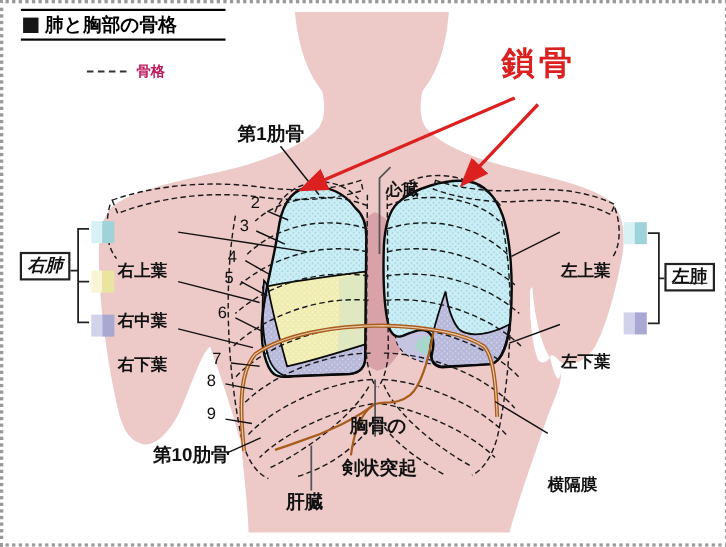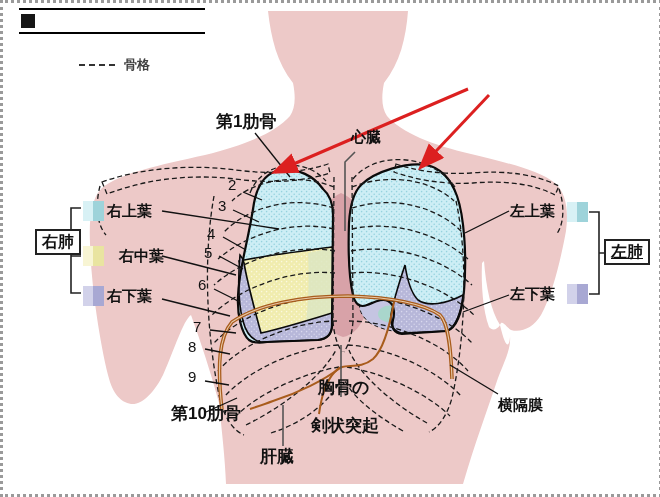--- a/index.html
+++ b/index.html
@@ -4,41 +4,41 @@
 <style>
   html,body{margin:0;padding:0;background:#fff;}
   #stage{
     position:relative; width:656px; height:491px; margin:0;
     border:3px dotted #9a9a9a; background:#ffffff; overflow:hidden;
     font-family:"Liberation Sans", sans-serif;
   }
   #art{position:absolute; left:0; top:0;}
   .label{position:absolute; font-weight:bold; color:#111; white-space:nowrap; line-height:1;}
   .s13{font-size:17px;}
-  .s15{font-size:15px;}
+  .s15{font-size:15px;margin-top:36px;}
   .s17{font-size:17px;}
   .num{position:absolute; font-size:15px; font-weight:normal; color:#111; line-height:1;}
   .red-big{position:absolute; font-size:30px; font-weight:bold; color:#dc2020; letter-spacing:4px; line-height:1;}
   .lungbox{position:absolute; border:2px solid #222; background:#fff; padding:2px 5px; font-size:16px; font-weight:bold; color:#111; line-height:1.1;}
   .swatch{position:absolute; width:21px; height:20px; display:flex;}
   .swatch div{height:20px;}
   .sw-l{width:10px;} .sw-r{width:11px;}
   .sw-cy-l{background:#d8f1f5;} .sw-cy-r{background:#9ed3da;}
   .sw-ye-l{background:#f8f5d4;} .sw-ye-r{background:#e9e4a0;}
   .sw-pu-l{background:#d2d2ea;} .sw-pu-r{background:#a8a8d3;}
   
   .title-block{position:absolute; left:16px; top:5px; width:182px;
     border-top:2px solid #000; border-bottom:2px solid #000; padding:4px 2px;
     display:flex; align-items:center;}
   .title-sq{width:14px; height:14px; background:#161616; margin-right:6px; flex:0 0 auto;}
   .title-text{font-size:17px; font-weight:bold; color:#000; line-height:1;}
   
   .legend{position:absolute; left:76px; top:55px; display:flex; align-items:center;}
   .legend-dash{width:36px; height:0; border-top:2px dashed #333; margin-right:9px;}
-  .legend-text{font-size:13px; font-weight:bold; color:#404040; line-height:1;}
+  .legend-text{font-size:13px; font-weight:bold; color:#be185d; line-height:1;}
   
   .logo{position:absolute; left:606px; top:4px; width:48px; text-align:center;}
   .logo-sq{position:relative; width:46px; height:37px; background:#0d0d0d; border-radius:2px;}
   .logo-badge{position:absolute; left:0; right:0; bottom:1px; color:#fff; font-size:5px; font-weight:bold; line-height:1;}
   .logo-text{font-size:13px; font-weight:bold; color:#111; letter-spacing:0; line-height:1.2;}
 </style>
 </head>
 <body>
 
 <div id="stage">
@@ -210,48 +210,50 @@
     </g>
 
     <g stroke="#dc2020" stroke-width="3" fill="none">
       <path d="M 465,86 L 272,169" marker-end="url(#red-arrow)"></path>
       <path d="M 486,92 L 418,164" marker-end="url(#red-arrow)"></path>
     </g>
   </svg>
 
   <div class="title-block">
     <span class="title-sq"></span>
+    <span class="title-text">肺と胸部の骨格</span>
   </div>
 
   <div class="legend">
     <span class="legend-dash"></span>
     <span class="legend-text">骨格</span>
   </div>
 
 
+  <div class="red-big" style="left:453px; top:40px;">鎖骨</div>
 
   <div class="label s13" style="left:213px; top:110px;">第1肋骨</div>
   <div class="label s15" style="left:348px; top:126px;">心臓</div>
   <div class="label s15" style="left:495px; top:394px;">横隔膜</div>
-  <div class="label s13" style="left:136px; top:402px;margin-left:32px;">第10肋骨</div>
+  <div class="label s13" style="left:136px; top:402px;">第10肋骨</div>
   <div class="label s13" style="left:315px; top:376px;">胸骨の</div>
   <div class="label s13" style="left:308px; top:414px;">剣状突起</div>
   <div class="label s17" style="left:257px; top:445px;">肝臓</div>
 
-  <div class="lungbox" style="left:32px; top:226px;">右肺</div>
+  <div class="lungbox" style="left:15px; top:226px;font-style:italic;">右肺</div>
   <div class="swatch" style="left:80px; top:198px;">
     <div class="sw-l sw-cy-l"></div>
     <div class="sw-r sw-cy-r"></div>
   </div>
   <div class="label s15" style="left:104px; top:200px;">右上葉</div>
   <div class="swatch" style="left:80px; top:243px;">
     <div class="sw-l sw-ye-l"></div>
     <div class="sw-r sw-ye-r"></div>
   </div>
-  <div class="label s15" style="left:116px; top:245px;">右中葉</div>
+  <div class="label s15" style="left:104px; top:245px;">右中葉</div>
   <div class="swatch" style="left:80px; top:283px;">
     <div class="sw-l sw-pu-l"></div>
     <div class="sw-r sw-pu-r"></div>
   </div>
   <div class="label s15" style="left:104px; top:285px;">右下葉</div>
 
   <div class="lungbox" style="left:601px; top:236px;text-decoration:underline;">左肺</div>
   <div class="label s15" style="left:507px; top:200px;">左上葉</div>
   <div class="swatch" style="left:564px; top:199px;">
     <div class="sw-l sw-cy-l"></div>

